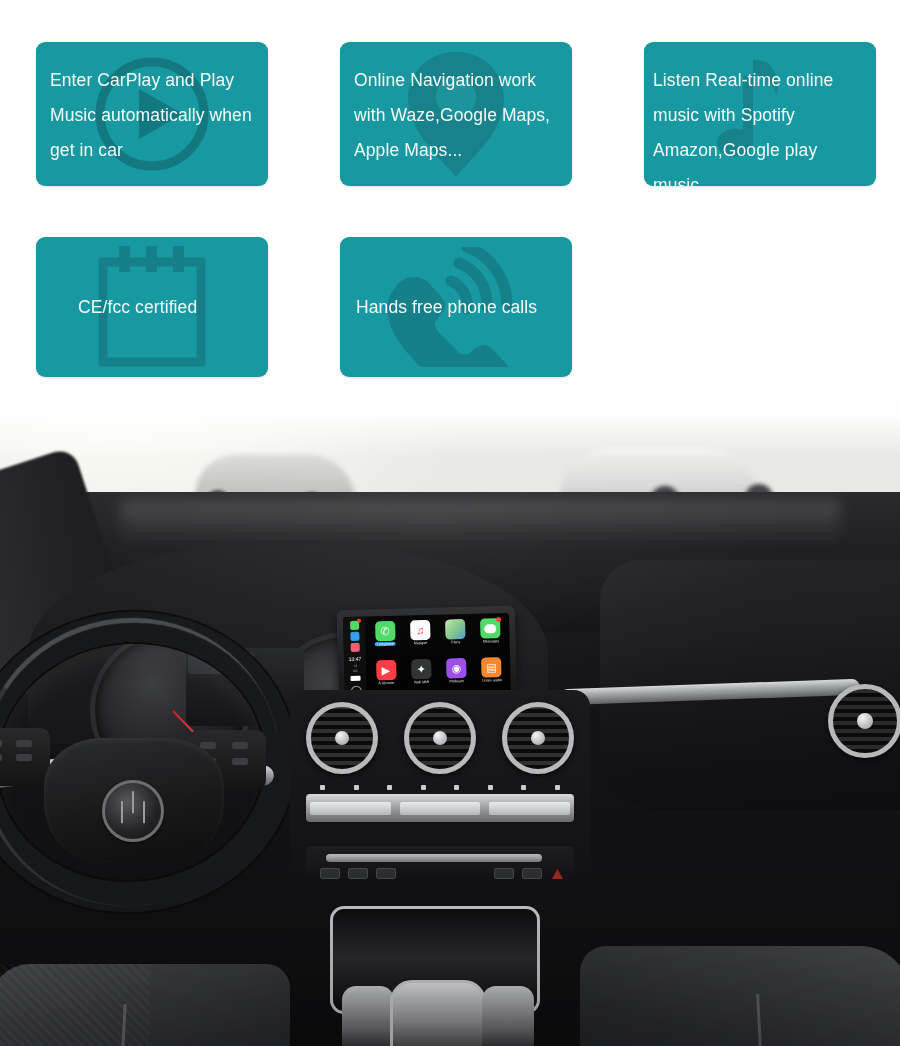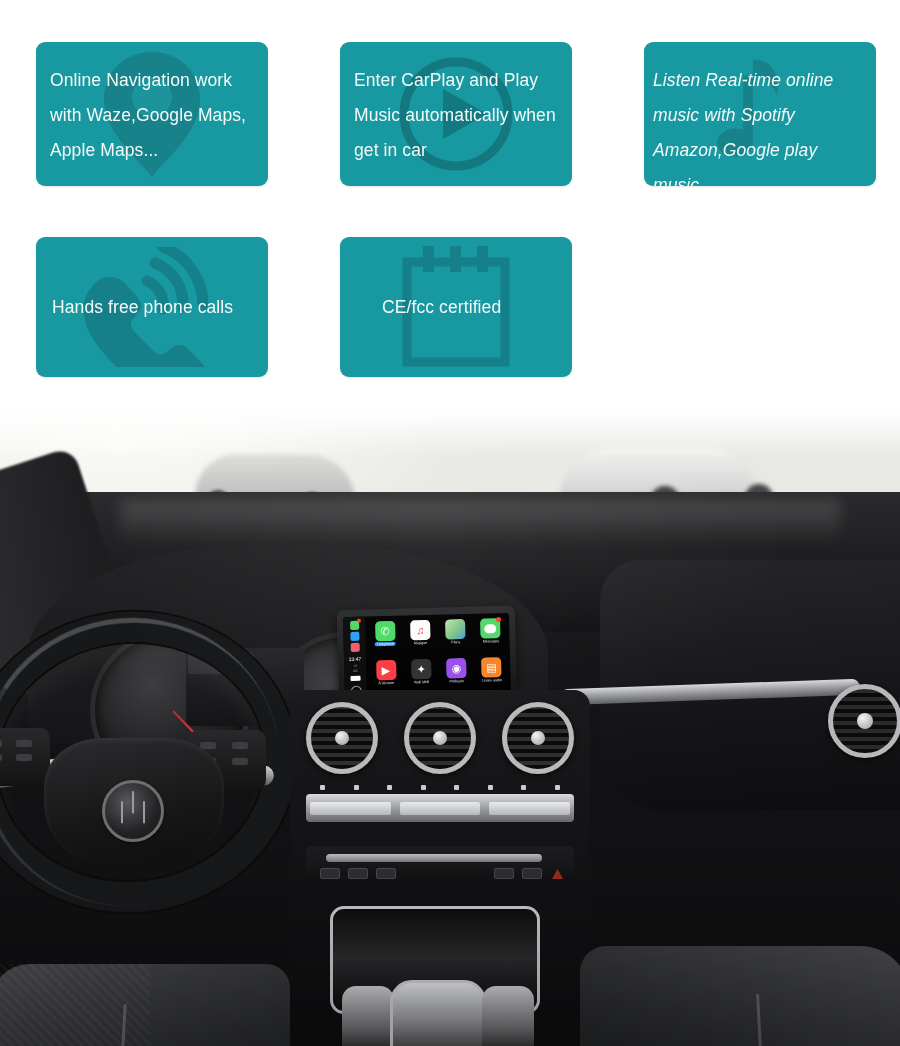--- a/index.html
+++ b/index.html
@@ -52,21 +52,21 @@
   }
   .tile.multi .tile-text { padding-top: 21px; }
   .tile.single {
     display: flex; align-items: center;
   }
   .tile.single .tile-text { text-align: left; padding-left: 28px; }
   .tile.c3.single .tile-text { padding-left: 42px; }
   .tile.c2.single .tile-text { padding-left: 16px; }
 
   
-  .tile.t3 .tile-text { padding-left: 9px; font-style: italic; }
+  .tile.t3 .tile-text { padding-left: 9px; }
 
   
   .photo {
     position: absolute;
     left: 0; top: 398px;
     width: 900px; height: 648px;
     overflow: hidden;
     background: #0a0a0b;
   }
   .photo-inner { position:absolute; inset:0; }
@@ -361,74 +361,74 @@
     z-index: 7;
   }
 </style>
 </head>
 <body>
 
 <div class="page">
 
   <section class="features">
 
+    <div class="tile multi t1">
+      <div class="tile-icon">
+        <svg width="130" height="130" viewBox="0 0 130 130" aria-hidden="true">
+          <circle cx="65" cy="65" r="52" fill="none" stroke="#13787f" stroke-width="9"></circle>
+          <path d="M52 40 L96 65 L52 90 Z" fill="#13787f"></path>
+        </svg>
+      </div>
+      <div class="tile-text">Enter CarPlay and Play Music automatically when get in car</div>
+    </div>
+
     <div class="tile multi t2">
       <div class="tile-icon">
         <svg width="120" height="140" viewBox="0 0 120 140" aria-hidden="true">
           <path d="M60 8 C32 8 12 29 12 55 c0 34 36 62 48 78 12-16 48-44 48-78 C108 29 88 8 60 8 Z" fill="#17828a"></path>
           <circle cx="60" cy="53" r="20" fill="#1d939b"></circle>
         </svg>
       </div>
       <div class="tile-text">Online Navigation work with Waze,Google Maps, Apple Maps...</div>
     </div>
 
-    <div class="tile multi t1">
-      <div class="tile-icon">
-        <svg width="130" height="130" viewBox="0 0 130 130" aria-hidden="true">
-          <circle cx="65" cy="65" r="52" fill="none" stroke="#13787f" stroke-width="9"></circle>
-          <path d="M52 40 L96 65 L52 90 Z" fill="#13787f"></path>
-        </svg>
-      </div>
-      <div class="tile-text">Enter CarPlay and Play Music automatically when get in car</div>
-    </div>
-
     <div class="tile multi t3">
       <div class="tile-icon">
         <svg width="110" height="136" viewBox="0 0 110 136" aria-hidden="true">
           <path d="M48 14 L48 96 a18 14 0 1 1 -10 -12 L38 30 c18 -4 30 6 34 20 4 -24 -8 -38 -24 -36 Z" fill="#17828a"></path>
         </svg>
       </div>
       <div class="tile-text">Listen Real-time online music with Spotify Amazon,Google play music...</div>
     </div>
 
+
+    <div class="tile single c3">
+      <div class="tile-icon">
+        <svg width="118" height="126" viewBox="0 0 118 126" aria-hidden="true">
+          <rect x="10" y="18" width="98" height="100" fill="none" stroke="#15808a" stroke-width="9"></rect>
+          <rect x="26" y="2" width="11" height="26" fill="#15808a"></rect>
+          <rect x="53" y="2" width="11" height="26" fill="#15808a"></rect>
+          <rect x="80" y="2" width="11" height="26" fill="#15808a"></rect>
+        </svg>
+      </div>
+      <div class="tile-text">CE/fcc  certified</div>
+    </div>
 
     <div class="tile single c2">
       <div class="tile-icon">
         <svg width="170" height="120" viewBox="0 0 170 120" aria-hidden="true">
           <path d="M28 34 c10 -12 26 -10 34 0 l10 14 c6 8 4 14 -4 20 -6 5 -6 9 -2 15 l16 20 c5 6 10 7 16 2 8 -6 15 -6 21 2 l10 13 c8 11 8 24 -4 32 -16 11 -38 4 -58 -14 C43 118 20 88 18 66 16 50 20 42 28 34 Z" fill="#15808a" transform="rotate(-6 85 70)"></path>
           <g fill="none" stroke="#15808a" stroke-width="11" stroke-linecap="round">
             <path d="M96 62 a26 26 0 0 0 -16 -28"></path>
             <path d="M116 60 a44 44 0 0 0 -28 -44"></path>
             <path d="M136 58 a62 62 0 0 0 -40 -58"></path>
           </g>
         </svg>
       </div>
       <div class="tile-text">Hands free phone calls</div>
-    </div>
-
-    <div class="tile single c3">
-      <div class="tile-icon">
-        <svg width="118" height="126" viewBox="0 0 118 126" aria-hidden="true">
-          <rect x="10" y="18" width="98" height="100" fill="none" stroke="#15808a" stroke-width="9"></rect>
-          <rect x="26" y="2" width="11" height="26" fill="#15808a"></rect>
-          <rect x="53" y="2" width="11" height="26" fill="#15808a"></rect>
-          <rect x="80" y="2" width="11" height="26" fill="#15808a"></rect>
-        </svg>
-      </div>
-      <div class="tile-text">CE/fcc  certified</div>
     </div>
   </section>
 
   <section class="photo">
     <div class="photo-inner">
 
       <div class="windshield">
         <div class="wind-car-a"></div>
         <div class="wheel-a"></div>
         <div class="wheel-b"></div>

